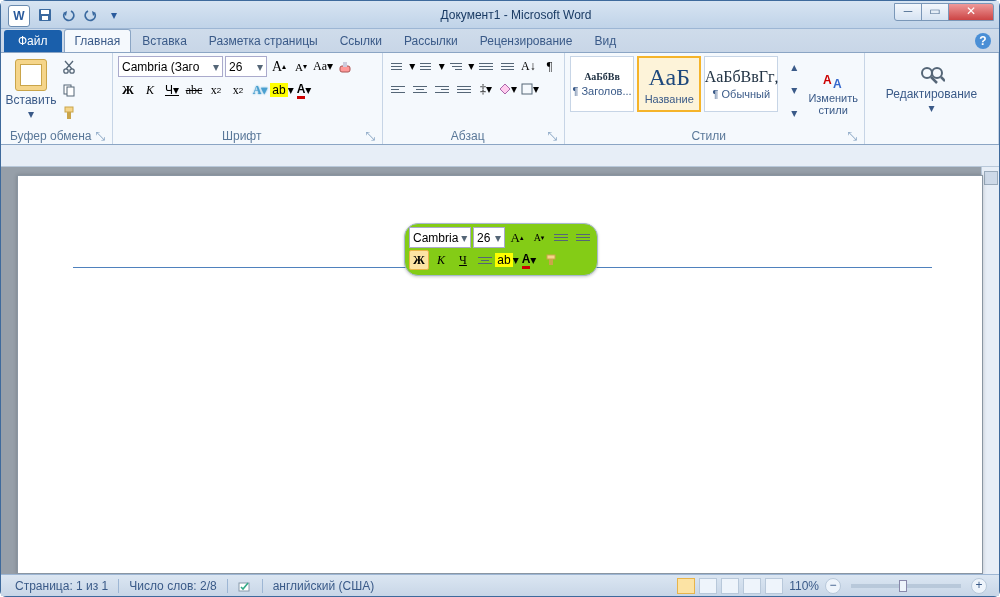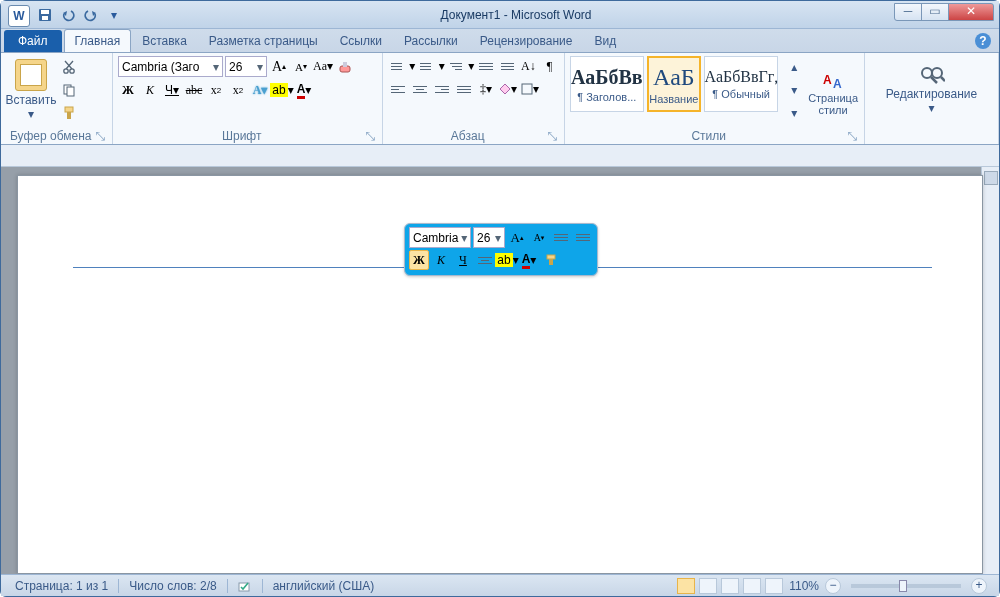--- a/index.html
+++ b/index.html
@@ -77,21 +77,21 @@
 .rulerarea { height:22px; background:#e7eef7; border-bottom:1px solid #b8c8da;}
 
 
 .docarea { flex:1; background:#969fa9; padding:8px 16px 0 16px; position:relative; overflow:hidden;}
 .page { background:#fff; width:100%; height:100%; border:1px solid #8a96a3; box-shadow:0 0 4px rgba(0,0,0,.2); padding:85px 50px 0 55px; position:relative;}
 .doctext { font-family:Cambria,Georgia,serif; font-size:33px; color:#1f497d; line-height:1.25;}
 .doctext .sel { background:#9cc3eb;}
 .hr { border:none; border-top:1px solid #4f81bd; margin-top:6px;}
 
 
-.minitool { position:absolute; left:403px; top:222px; background:#0ea5e9; border:1px solid #a7b9ce; border-radius:6px; box-shadow:0 1px 3px rgba(0,0,0,.2); padding:3px 4px; z-index:5;}
+.minitool { position:absolute; left:403px; top:222px; background:#84cc16; border:1px solid #a7b9ce; border-radius:14px; box-shadow:0 1px 3px rgba(0,0,0,.2); padding:3px 4px; z-index:5;}
 .minitool .frow { margin-bottom:2px;}
 .minitool .fontname{width:62px;} .minitool .fontsize{width:32px;}
 .minitool .ico.orange{ background:#fce3a4; border:1px solid #e8b44a;}
 
 
 .sidestrip { position:absolute; right:0; top:0; width:18px; height:100%; background:#e7eef7; border-left:1px solid #b8c8da;}
 .sidestrip .sdock { width:14px; height:14px; margin:4px auto; background:#cdd9e8; border:1px solid #9ab;}
 
 
 .status { height:22px; background:linear-gradient(#dbe6f2,#c8d6e7); border-top:1px solid #9db6d4; display:flex; align-items:center; padding:0 12px; color:#3a5a88;}
@@ -288,42 +288,42 @@
                 <rect x="1" y="1" width="10" height="10" fill="none" stroke="#567"></rect>
               </svg>▾</div>
         </div>
       </div>
       <div class="glabel"><span>Абзац</span><span class="dlg">⤡</span></div>
     </div>
 
     <div class="rgroup" style="width:300px">
       <div class="rctrls" style="align-items:flex-start">
         <div class="stylebox">
-          <div class="sample" style="font-size:20px;font-weight:bold">АаБбВв</div>
+          <div class="sample" style="font-size:10px;font-weight:bold">АаБбВв</div>
           <div class="sname">¶ Заголов...</div>
         </div>
         <div class="stylebox active">
           <div class="sample" style="font-size:24px;color:#1f497d">АаБ</div>
           <div class="sname">Название</div>
         </div>
         <div class="stylebox">
           <div class="sample" style="font-size:16px">АаБбВвГг,</div>
           <div class="sname">¶ Обычный</div>
         </div>
         <div class="smallcol" style="margin-left:2px">
           <div class="sbtn">▴</div>
           <div class="sbtn">▾</div>
           <div class="sbtn">▾</div>
         </div>
         <div class="bigbtn" style="width:56px">
           <svg width="28" height="28">
               <text x="4" y="20" font-family="Cambria" font-size="20" fill="#c00" font-weight="bold">A</text>
               <text x="14" y="24" font-family="Cambria" font-size="14" fill="#36c" font-weight="bold">A</text>
             </svg>
-          <span style="font-size:11px;text-align:center;line-height:1.1">Страница стили</span>
+          <span style="font-size:11px;text-align:center;line-height:1.1">Изменить стили</span>
         </div>
       </div>
       <div class="glabel"><span>Стили</span><span class="dlg">⤡</span></div>
     </div>
 
     <div class="rgroup" style="flex:1">
       <div class="rctrls" style="justify-content:center">
         <div class="bigbtn" style="width:90px">
           <svg width="26" height="22">
               <circle cx="8" cy="8" r="5" fill="none" stroke="#567" stroke-width="2"></circle>

